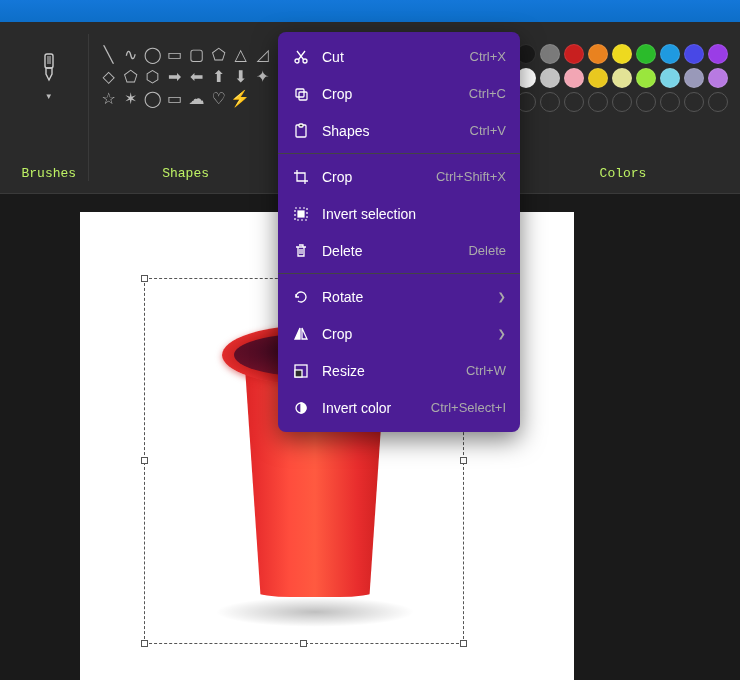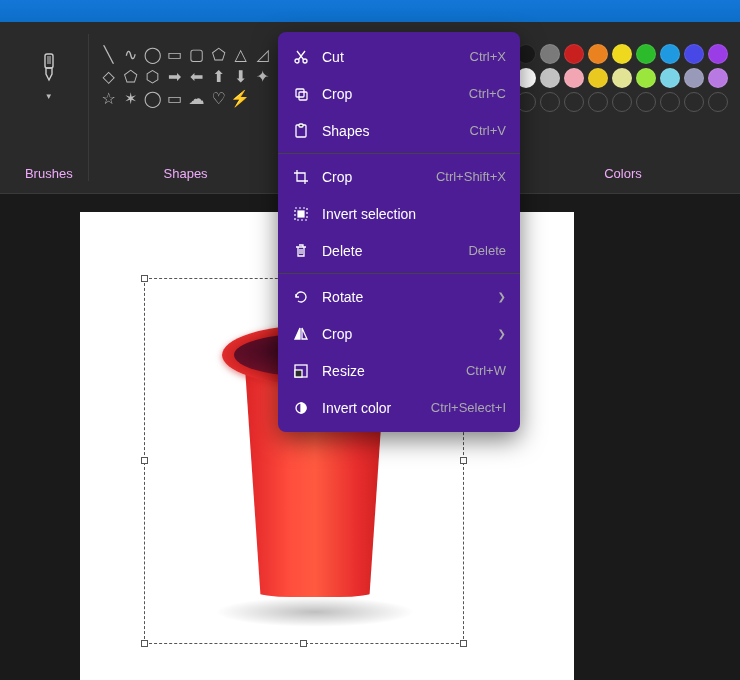--- a/index.html
+++ b/index.html
@@ -29,24 +29,25 @@
       align-items: center;
       padding: 12px 10px 8px;
       position: relative;
     }
     .section-divider {
       width: 1px;
       background: #3a3a3a;
       margin: 12px 0;
     }
     .section-label {
-      color: #f0abfc;
+      color: #bef264;
       font-size: 13px;
       margin-top: auto;
       padding-bottom: 4px;
+      font-family: Liberation Mono, monospace;
     }
     .brushes-icon {
       width: 38px;
       height: 38px;
       margin-top: 14px;
       display: flex;
       align-items: center;
       justify-content: center;
     }
     .brushes-section { width: 90px; padding-left: 20px; }

